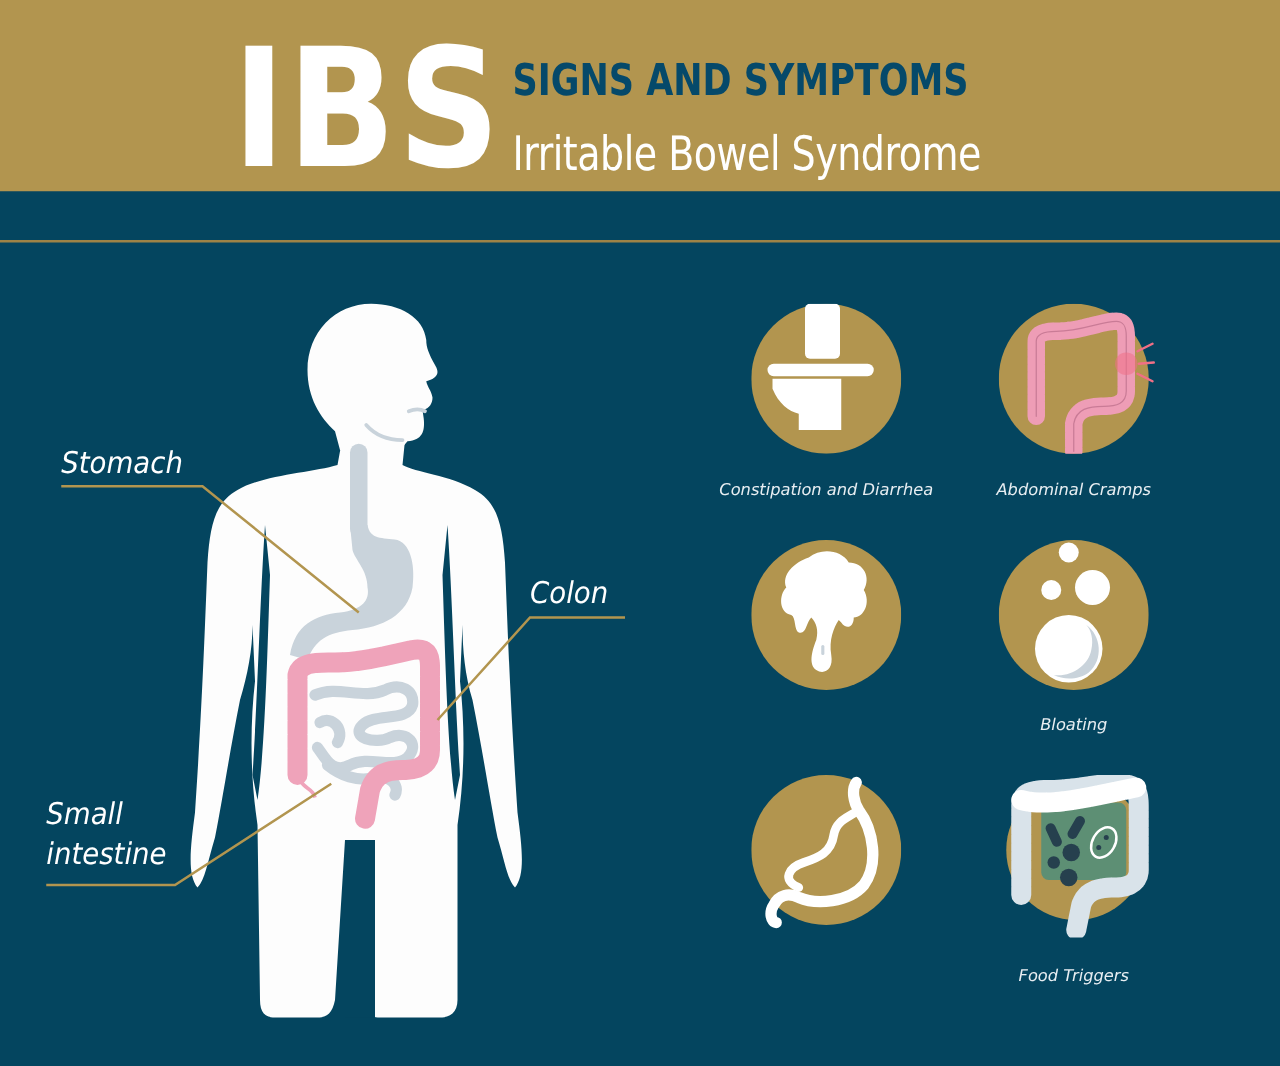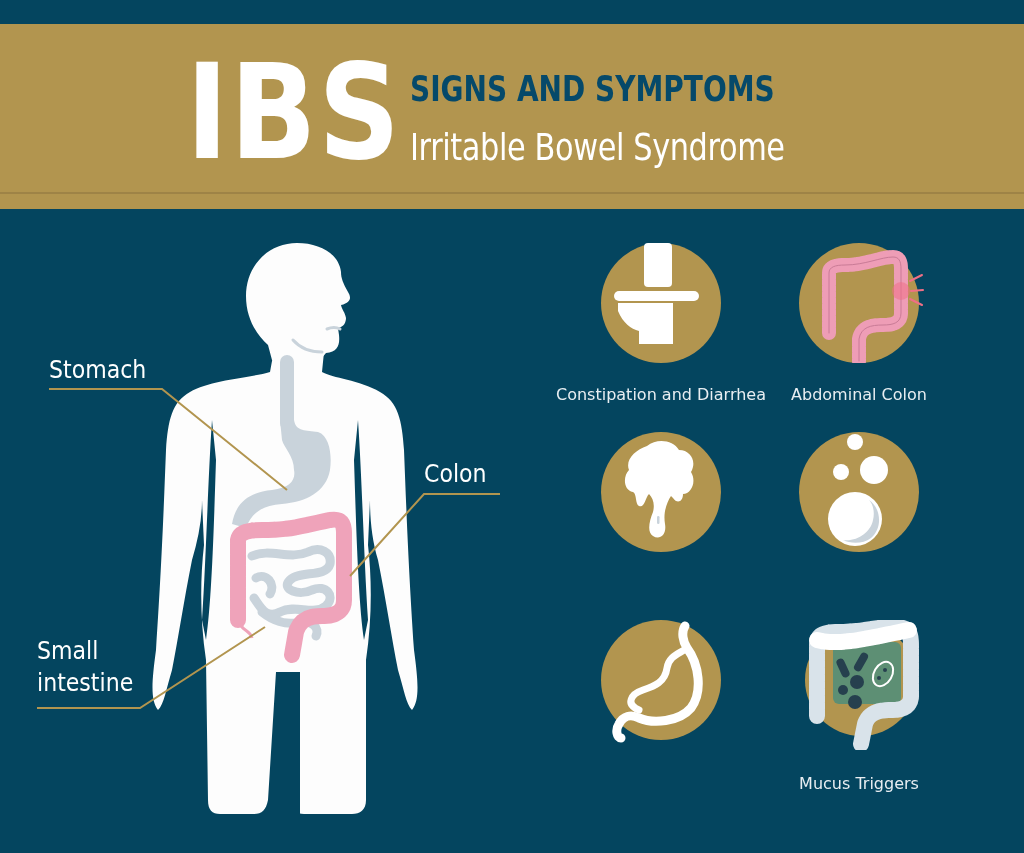--- a/index.html
+++ b/index.html
@@ -1,25 +1,25 @@
 <!DOCTYPE html>
 <html><head>
 <meta charset="utf-8">
 <style>
   html, body { margin:0; padding:0; }
   body { width:1024px; height:853px; position:relative; overflow:hidden; background:#04455f; font-family:"Liberation Sans", sans-serif; }
-  .header { position:absolute; left:0; top:0; width:1024px; height:185px; background:#b2954f;margin-top:24px; }
+  .header { position:absolute; left:0; top:0; width:1024px; height:153px; background:#b2954f; }
   .header-rule { position:absolute; left:0; top:192px; width:1024px; height:2px; background:#9e8346; }
   .ibs { position:absolute; left:186px; top:22px; font-size:132px; font-weight:bold; color:#ffffff; letter-spacing:2px; line-height:1; font-family:"DejaVu Sans", sans-serif; transform:scaleX(0.86); transform-origin:left top; }
   .subtitle { position:absolute; left:410px; top:48px; font-size:35px; font-weight:bold; color:#05496a; line-height:1; font-family:"DejaVu Sans", sans-serif; transform:scaleX(0.80); transform-origin:left top; white-space:nowrap; }
   .subtitle2 { position:absolute; left:410px; top:104px; font-size:38px; color:#ffffff; line-height:1; font-family:"DejaVu Sans", sans-serif; font-weight:normal; transform:scaleX(0.80); transform-origin:left top; white-space:nowrap; letter-spacing:-0.5px; }
-  .main { position:absolute; left:0; top:194px; width:1024px; height:659px; }
+  .main { position:absolute; left:0; top:194px; width:1024px; height:659px;font-style:italic; }
   svg.figure { position:absolute; left:0; top:0; }
   .label { position:absolute; color:#ffffff; font-size:24px; font-family:"DejaVu Sans", sans-serif; font-weight:normal; line-height:30px; transform:scaleX(0.92); transform-origin:left top; }
-  .caption { position:absolute; color:#e8eef2; font-size:16px; font-family:"DejaVu Sans", sans-serif; white-space:nowrap; text-align:center; width:240px; }
+  .caption { position:absolute; color:#e8eef2; font-size:13px; font-family:"DejaVu Sans", sans-serif; white-space:nowrap; text-align:center; width:240px; }
 </style>
 </head>
 <body>
 
 <div class="header">
   <div class="ibs">IBS</div>
   <div class="subtitle">SIGNS AND SYMPTOMS</div>
   <div class="subtitle2">Irritable Bowel Syndrome</div>
 </div>
 <div class="header-rule"></div>
@@ -82,36 +82,37 @@
     <circle cx="60" cy="60" r="60" fill="#b2954f"></circle>
     <path d="M30 90 L30 30 C30 24 36 22 46 22 C66 22 82 14 94 14 C100 14 102 18 102 26 L102 70 C102 80 94 82 84 82 C72 82 62 84 60 96 L60 118" fill="none" stroke="#ee9db6" stroke-width="14" stroke-linecap="round" stroke-dasharray="5 1"></path>
     <path d="M30 90 L30 30 C30 24 36 22 46 22 C66 22 82 14 94 14 C100 14 102 18 102 26 L102 70 C102 80 94 82 84 82 C72 82 62 84 60 96 L60 118" fill="none" stroke="#c97b96" stroke-width="1" stroke-linecap="round"></path>
     <circle cx="102" cy="48" r="9" fill="#f06f86" opacity="0.55"></circle>
     <g stroke="#f06f86" stroke-width="2" stroke-linecap="round">
       <line x1="111" y1="38" x2="123" y2="32"></line>
       <line x1="112" y1="48" x2="124" y2="47"></line>
       <line x1="111" y1="56" x2="123" y2="62"></line>
     </g>
   </svg>
-  <div class="caption" style="left:739px; top:191px;">Abdominal Colon</div>
+  <div class="caption" style="left:739px; top:191px;">Abdominal Cramps</div>
 
   <svg style="position:absolute; left:601px; top:238px;" width="120" height="120" viewBox="0 0 120 120">
     <circle cx="60" cy="60" r="60" fill="#b2954f"></circle>
     <path d="M46 14 C56 6 72 8 78 18 C90 18 96 30 90 40 C96 50 90 62 82 62 C82 70 76 72 72 66 L70 64 C66 70 62 80 64 92 C66 104 58 108 52 104 C46 100 48 90 52 80 C54 72 52 66 48 62 C44 66 44 76 38 74 C34 72 36 62 32 60 C22 58 22 44 28 38 C24 28 34 18 46 14 Z" fill="#fff"></path>
     <rect x="56" y="84" width="2.5" height="8" rx="1.2" fill="#c9d3db"></rect>
   </svg>
 
   <svg style="position:absolute; left:799px; top:238px;" width="120" height="120" viewBox="0 0 120 120">
     <circle cx="60" cy="60" r="60" fill="#b2954f"></circle>
     <circle cx="56" cy="10" r="8" fill="#fff"></circle>
     <circle cx="42" cy="40" r="8" fill="#fff"></circle>
     <circle cx="75" cy="38" r="14" fill="#fff"></circle>
     <circle cx="56" cy="87" r="27" fill="#fff"></circle>
     <path d="M70 68 C82 76 84 96 72 106 C64 112 52 112 44 108 C58 110 72 100 74 88 C76 80 74 72 70 68 Z" fill="#c9d3db"></path>
   </svg>
+  <div class="caption" style="left:739px; top:379px;">Bloating</div>
 
   <svg style="position:absolute; left:601px; top:426px;" width="120" height="130" viewBox="0 0 120 130">
     <circle cx="60" cy="60" r="60" fill="#b2954f"></circle>
     <path d="M84 6 C80 12 82 22 86 28 C98 44 102 72 90 88 C78 102 52 104 38 98 C30 94 22 96 18 104 C14 110 16 118 20 118" fill="none" stroke="#fff" stroke-width="9" stroke-linecap="round"></path>
     <path d="M86 28 C78 34 68 36 66 48 C64 62 54 66 42 70 C30 74 24 84 38 90" fill="none" stroke="#fff" stroke-width="7" stroke-linecap="round"></path>
   </svg>
 
   <svg style="position:absolute; left:799px; top:426px;" width="130" height="130" viewBox="0 0 130 130">
     <circle cx="62" cy="60" r="56" fill="#b2954f"></circle>
     <rect x="34" y="22" width="68" height="62" rx="6" fill="#5d8f74"></rect>
@@ -123,15 +124,15 @@
       <circle cx="44" cy="70" r="5"></circle>
       <circle cx="58" cy="62" r="7"></circle>
       <circle cx="56" cy="82" r="7"></circle>
     </g>
     <g fill="none" stroke="#fff" stroke-width="2">
       <ellipse cx="84" cy="54" rx="9" ry="13" transform="rotate(30 84 54)"></ellipse>
     </g>
     <circle cx="86" cy="50" r="2" fill="#26404e"></circle>
     <circle cx="80" cy="58" r="2" fill="#26404e"></circle>
   </svg>
-  <div class="caption" style="left:739px; top:580px;">Mucus Triggers</div>
+  <div class="caption" style="left:739px; top:580px;">Food Triggers</div>
 
 </div>
 
 </body></html>

